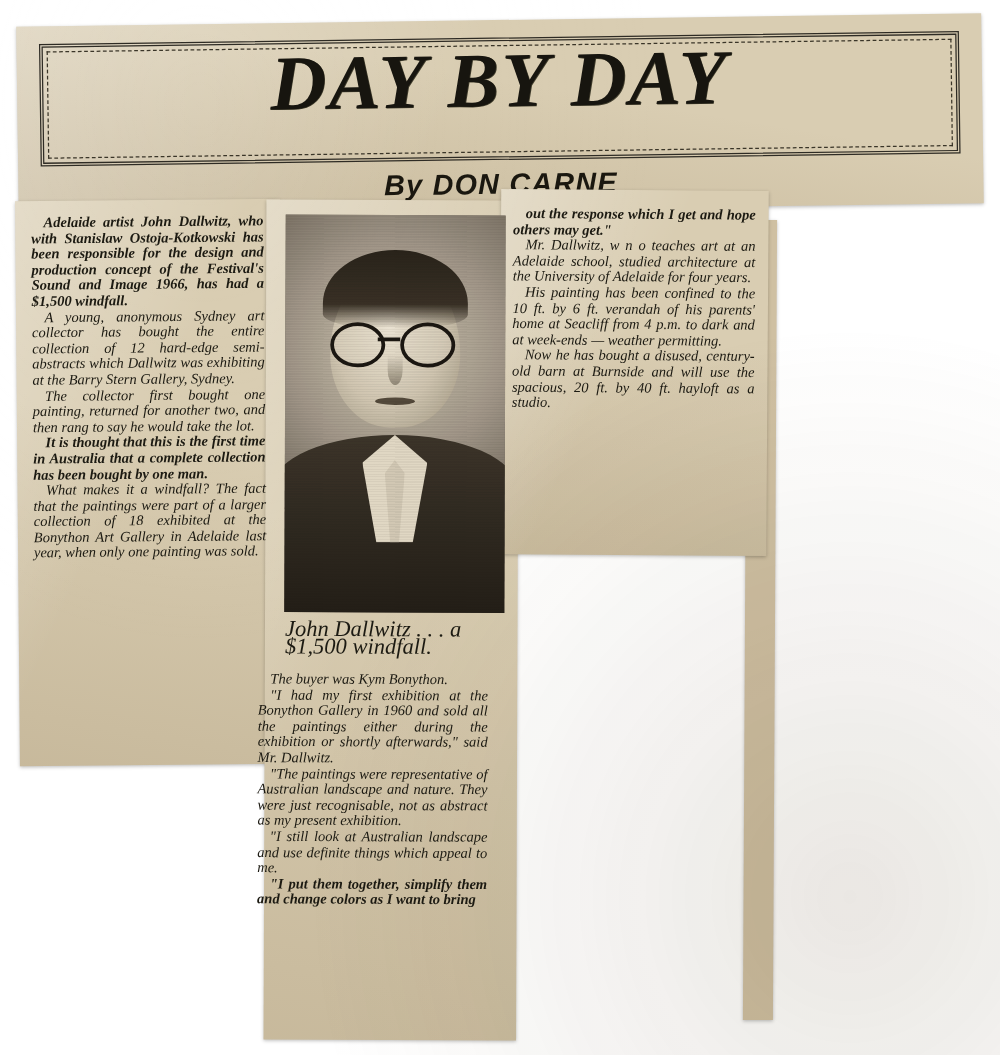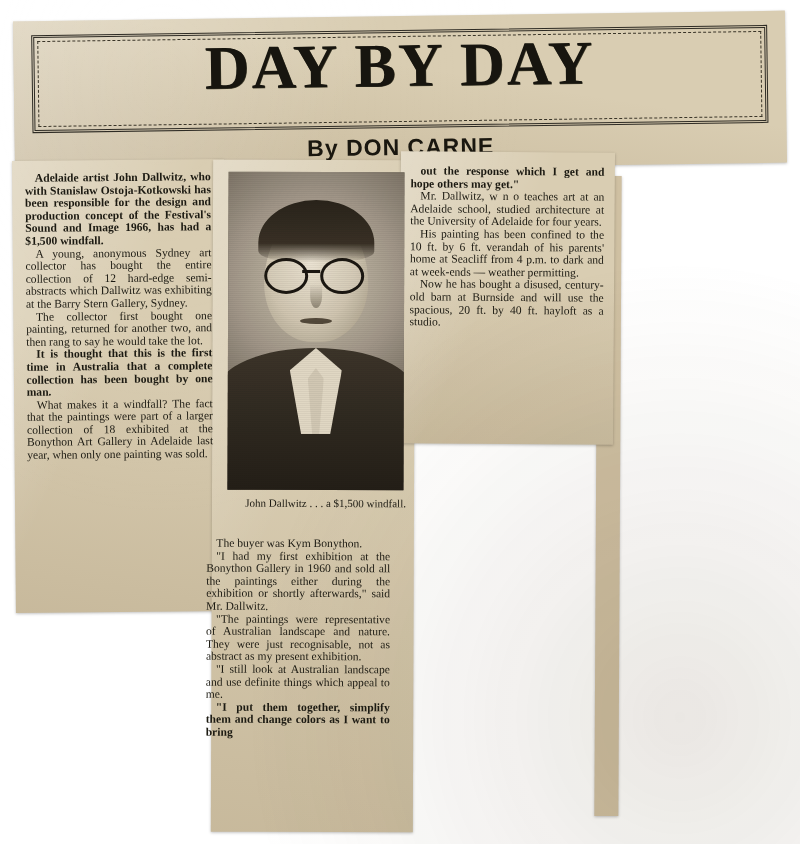--- a/index.html
+++ b/index.html
@@ -7,20 +7,21 @@
     padding: 0;
     background: #ffffff;
   }
   #page {
     position: relative;
     width: 800px;
     height: 844px;
     overflow: hidden;
     background: #ffffff;
     font-family: "Liberation Serif", serif;
+    font-style: italic;
   }
 
   
   .paper {
     position: absolute;
     background: #d9cdb2;
     background-image:
       linear-gradient(115deg, rgba(255,255,255,0.30) 0%, rgba(255,255,255,0) 45%),
       linear-gradient(10deg, rgba(120,95,55,0.18) 0%, rgba(255,255,255,0) 60%);
     box-shadow: 0 1px 3px rgba(0,0,0,0.25);
@@ -256,23 +257,23 @@
       repeating-linear-gradient(0deg, rgba(0,0,0,0.10) 0px, rgba(0,0,0,0.10) 1px, rgba(255,255,255,0.05) 1px, rgba(255,255,255,0.05) 2px);
     mix-blend-mode: multiply;
   }
 
   #photo-caption {
     position: absolute;
     left: 228px;
     top: 496px;
     width: 178px;
     transform: rotate(0.2deg);
-    text-align: right;
+    text-align: left;
     font-family: "Liberation Serif", serif;
-    font-size: 11px;
+    font-size: 18px;
     line-height: 14px;
     color: #1c1a12;
   }
 
   
   #right-faint {
     position: absolute;
     left: 598px;
     top: 420px;
     width: 26px;

